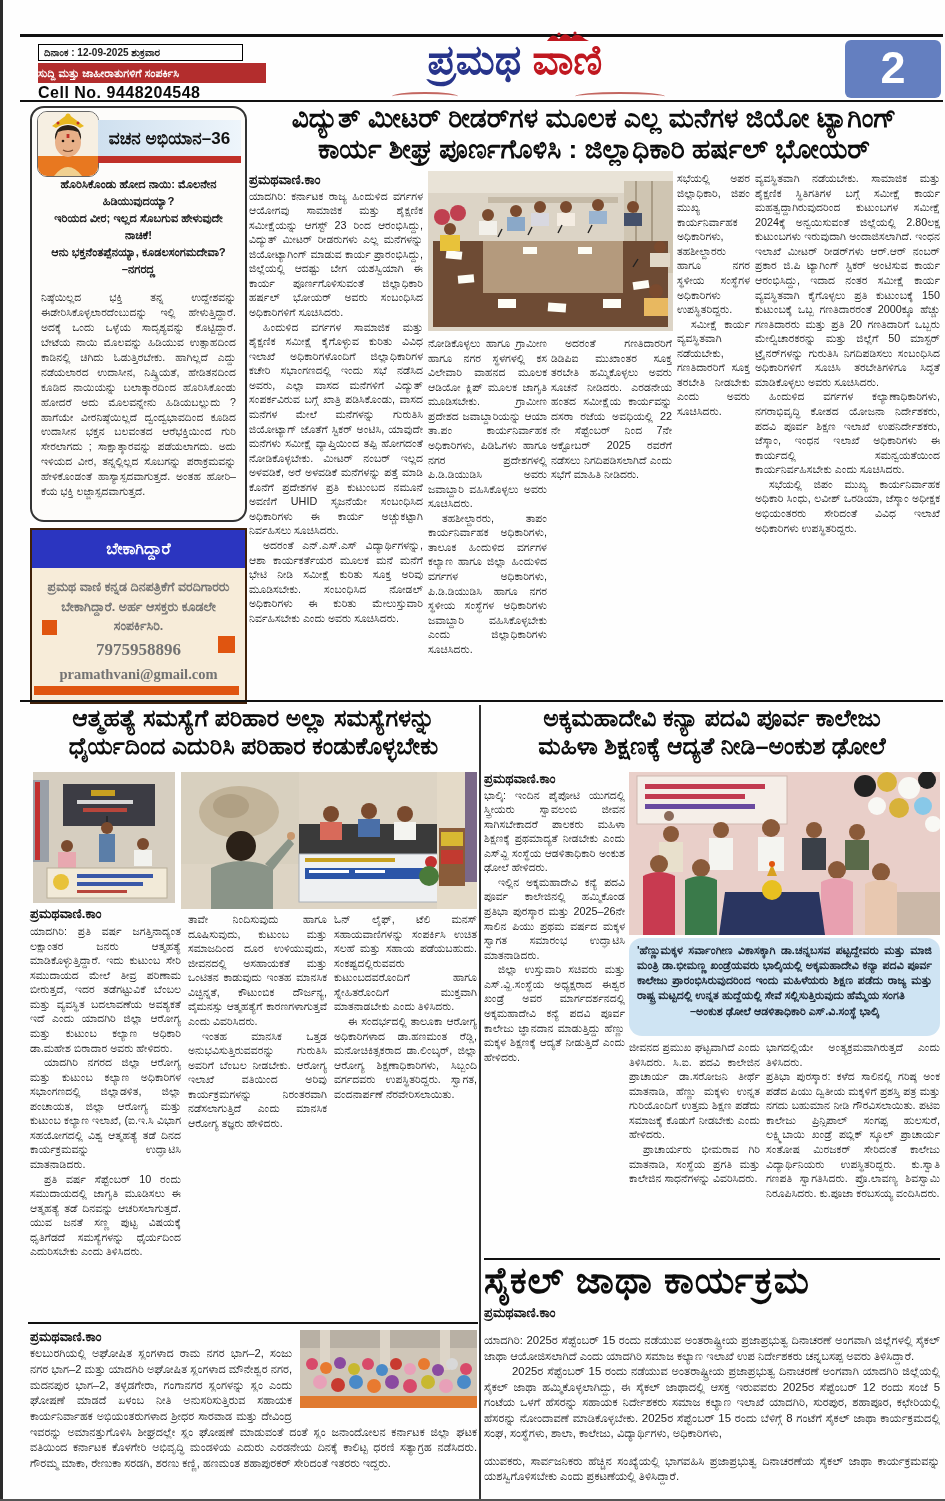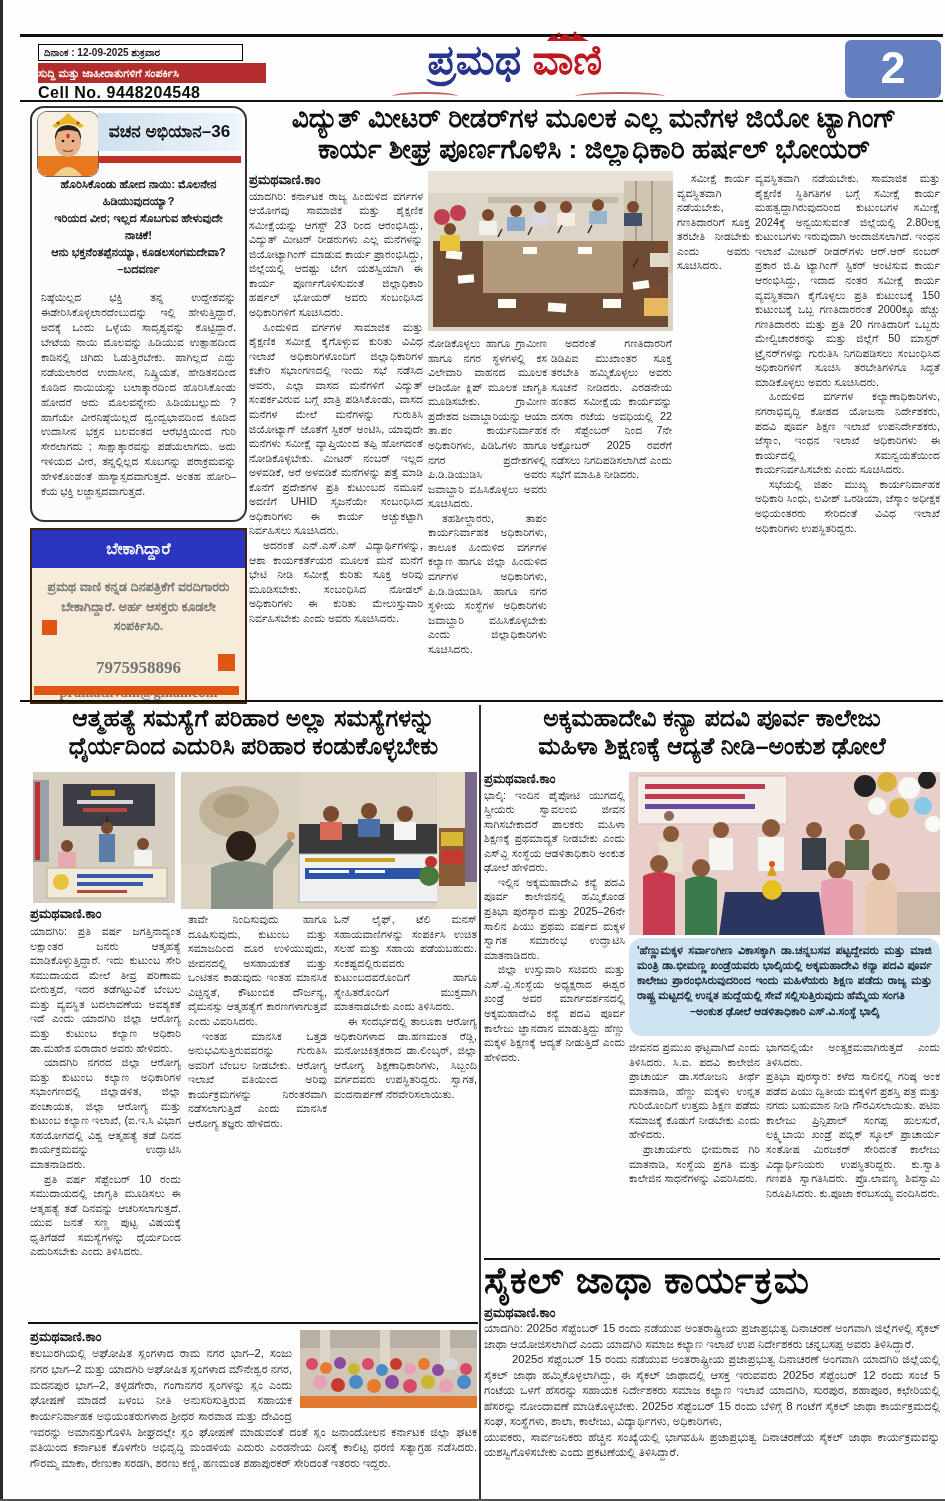--- a/index.html
+++ b/index.html
@@ -22,36 +22,36 @@
   .flourish{height:7px;border-top:2px solid #b0342c;border-radius:60%;opacity:.75;}
   #flourish-l{left:392px;top:92px;width:66px;}
   #flourish-r{left:575px;top:92px;width:90px;}
   #ornament{left:545px;top:28px;width:46px;height:12px;}
   #pagebox{left:845px;top:40px;width:96px;height:58px;background:#647fc0;border-radius:6px;color:#fff;
            font-size:45px;font-weight:800;text-align:center;line-height:56px;}
   #rule-header{left:20px;top:100px;width:923px;height:2px;}
   
   #vachana{left:30px;top:106px;width:213px;height:412px;border:2px solid #333;border-radius:14px;overflow:hidden;background:#fdfcfa;}
   #vachana .hdr{position:relative;height:60px;}
-  #vachana .band{position:absolute;left:66px;top:5px;right:4px;height:38px;
+  #vachana .band{position:absolute;left:66px;top:12px;right:4px;height:38px;
                  background:linear-gradient(90deg,#cfe0ef,#eef5fb);display:flex;align-items:center;justify-content:center;
                  font-size:17px;font-weight:800;color:#111;}
   #vachana .stripe{position:absolute;left:66px;top:48px;right:4px;height:7px;background:#c03028;}
   #vachana .portrait{position:absolute;left:5px;top:3px;width:60px;height:64px;border:1px solid #666;border-radius:10px;overflow:hidden;background:#f8f4ea;}
   #vachana .verse{padding:8px 8px 2px;font-size:11.3px;font-weight:bold;text-align:center;line-height:1.5;color:#161616;}
   #vachana .body{padding:10px 9px 0;font-size:10.7px;text-align:justify;line-height:1.4;color:#1e1e1e;}
   #vachana .sig1{margin-top:25px;text-align:center;font-size:11.5px;font-weight:800;color:#1a3ab0;}
   #vachana .sig2{text-align:center;font-size:11.3px;font-weight:800;color:#c01820;}
   
   #adbox{left:30px;top:528px;width:213px;height:172px;border:2px solid #40210a;background:#f7ecd9;overflow:hidden;}
   #adbox .hdr{height:38px;background:#2b35c0;color:#fff;font-size:16px;font-weight:800;text-align:center;line-height:38px;}
   #adbox .body{position:relative;padding:10px 8px 0;font-size:12.6px;font-weight:bold;color:#737373;text-align:center;line-height:1.55;}
   #adbox .sq1{position:absolute;left:10px;top:52px;width:15px;height:15px;background:#e05510;}
   #adbox .sq2{position:absolute;right:10px;bottom:32px;width:17px;height:17px;background:#e05510;}
-  #adbox .phone{font-size:17px;font-weight:800;font-family:"Liberation Serif","DejaVu Serif",serif;margin-top:18px;text-align:center;}
+  #adbox .phone{font-size:17px;font-weight:800;font-family:"Liberation Serif","DejaVu Serif",serif;margin-top:0;text-align:center;}
   #adbox .email{font-size:14.5px;font-weight:800;font-family:"Liberation Serif","DejaVu Serif",serif;text-align:center;}
   #adbar{left:34px;top:686px;width:205px;height:9px;background:#e05510;}
   
   .hl{font-weight:800;color:#0d0d0d;text-align:center;line-height:1.18;}
   #main-hl{left:248px;top:103px;width:692px;font-size:26.5px;}
   .col{font-size:10.8px;line-height:1.35;text-align:justify;overflow:hidden;color:#1c1c1c;}
   .col p{margin:0;text-indent:14px;}
   .col p.np{text-indent:0;}
   .byline{font-weight:800;font-size:13px;color:#111;}
   #main-c1{left:249px;top:171px;width:174px;height:526px;}
@@ -83,21 +83,21 @@
                font-size:11px;font-weight:600;line-height:1.35;text-align:justify;color:#16202c;overflow:hidden;border-radius:13px;}
   #col-caption .attr{text-align:center;font-weight:800;margin-top:2px;}
   #col-cA{left:629px;top:1040px;width:131px;height:214px;}
   #col-cB{left:766px;top:1040px;width:174px;height:214px;}
   #rule-right2{left:484px;top:1258px;width:456px;height:2px;}
   
   #cycle-hl{left:484px;top:1262px;width:456px;font-size:37px;font-weight:800;color:#0d0d0d;line-height:1.05;letter-spacing:1px;text-align:left;}
   #cycle-byline{left:484px;top:1305px;}
   #cycle-body{left:484px;top:1321px;width:456px;height:177px;font-size:11.4px;line-height:1.36;text-align:justify;overflow:hidden;}
   #cycle-body p{margin:0;text-indent:28px;}
-  #cycle-body p.np{text-indent:0;}
+  #cycle-body p.np{text-indent:0;margin-top:12px;}
   #rule-bottom{left:0px;top:1499px;width:945px;height:2px;background:#555;}
 </style>
 </head>
 <body>
 
 <div id="page">
 
   <div class="abs" id="edge-left"></div>
   <div class="abs rule" id="rule-top"></div>
 
@@ -140,21 +140,21 @@
         </svg>
       </div>
       <div class="band">ವಚನ ಅಭಿಯಾನ–36</div>
       <div class="stripe"></div>
     </div>
     <div class="verse">
       <div>ಹೊರಿಸಿಕೊಂಡು ಹೋದ ನಾಯಿ: ಮೊಲನೇನ</div>
       <div>ಹಿಡಿಯುವುದಯ್ಯಾ?</div>
       <div>ಇರಿಯದ ವೀರ; ಇಲ್ಲದ ಸೊಬಗುವ ಹೇಳುವುದೇ ನಾಚಿಕೆ!</div>
       <div>ಆನು ಭಕ್ತನೆಂತಪ್ಪೆನಯ್ಯಾ, ಕೂಡಲಸಂಗಮದೇವಾ?</div>
-      <div>–ಬದವರ್ಣ</div>
+      <div>–ನಗರದ್ಣ</div>
     </div>
     <div class="body">ನಿಷ್ಠೆಯಿಲ್ಲದ ಭಕ್ತಿ ತನ್ನ ಉದ್ದೇಶವನ್ನು ಈಡೇರಿಸಿಕೊಳ್ಳಲಾರದೆಂಬುದನ್ನು ಇಲ್ಲಿ ಹೇಳುತ್ತಿದ್ದಾರೆ. ಅದಕ್ಕೆ ಒಂದು ಒಳ್ಳೆಯ ಸಾದೃಶ್ಯವನ್ನು ಕೊಟ್ಟಿದ್ದಾರೆ. ಬೇಟೆಯ ನಾಯಿ ಮೊಲವನ್ನು ಹಿಡಿಯುವ ಉತ್ಸಾಹದಿಂದ ಕಾಡಿನಲ್ಲಿ ಚಿಗಿದು ಓಡುತ್ತಿರಬೇಕು. ಹಾಗಿಲ್ಲದೆ ಎದ್ದು ನಡೆಯಲಾರದ ಉದಾಸೀನ, ನಿಷ್ಕ್ರಿಯತೆ, ಹೇಡಿತನದಿಂದ ಕೂಡಿದ ನಾಯಿಯನ್ನು ಬಲಾತ್ಕಾರದಿಂದ ಹೊರಿಸಿಕೊಂಡು ಹೋದರೆ ಅದು ಮೊಲವನ್ನೇನು ಹಿಡಿಯಬಲ್ಲುದು ? ಹಾಗೆಯೇ ವೀರನಿಷ್ಠೆಯಿಲ್ಲದೆ ದ್ವಂದ್ವಭಾವದಿಂದ ಕೂಡಿದ ಉದಾಸೀನ ಭಕ್ತನ ಬಲವಂತದ ಆರೆಭಕ್ತಿಯಿಂದ ಗುರಿ ಸೇರಲಾಗದು ; ಸಾಕ್ಷಾತ್ಕಾರವನ್ನು ಪಡೆಯಲಾಗದು. ಅದು ಇಳಿಯದ ವೀರ, ತನ್ನಲ್ಲಿಲ್ಲದ ಸೊಬಗನ್ನು ಪರಾಕ್ರಮವನ್ನು ಹೇಳಿಕೊಂಡಂತೆ ಹಾಸ್ಯಾಸ್ಪದವಾಗುತ್ತದೆ. ಅಂತಹ ಹೋರಿ–ಕೆಯ ಭಕ್ತಿ ಲಜ್ಜಾಸ್ಪದವಾಗುತ್ತದೆ.</div>
     <div class="sig1">– ಹೆಚ್ ತಿಪ್ಪೇರುದ್ರಸ್ವಾಮಿ</div>
     <div class="sig2">(ಸಂಗ್ರಹ: ಭೀಮನಗೌಡ ಪರಗೊಂಡ)</div>
   </div>
 
   <div class="abs" id="adbox">
     <div class="hdr">ಬೇಕಾಗಿದ್ದಾರೆ</div>
     <div class="body">
       <span class="sq1"></span>
@@ -230,20 +230,21 @@
     <p>ಅದರಂತೆ ಎನ್.ಎಸ್.ಎಸ್ ವಿದ್ಯಾರ್ಥಿಗಳನ್ನು, ಆಶಾ ಕಾರ್ಯಕರ್ತೆಯರ ಮೂಲಕ ಮನೆ ಮನೆಗೆ ಭೇಟಿ ನೀಡಿ ಸಮೀಕ್ಷೆ ಕುರಿತು ಸೂಕ್ತ ಅರಿವು ಮೂಡಿಸಬೇಕು. ಸಂಬಂಧಿಸಿದ ನೋಡಲ್ ಅಧಿಕಾರಿಗಳು ಈ ಕುರಿತು ಮೇಲುಸ್ತುವಾರಿ ನಿರ್ವಹಿಸಬೇಕು ಎಂದು ಅವರು ಸೂಚಿಸಿದರು.</p>
   </div>
   <div class="abs col" id="main-c2">
     <p class="np">ನೋಡಿಕೊಳ್ಳಲು ಹಾಗೂ ಗ್ರಾಮೀಣ ಹಾಗೂ ನಗರ ಸ್ಥಳಗಳಲ್ಲಿ ಕಸ ವಿಲೇವಾರಿ ವಾಹನದ ಮೂಲಕ ಆಡಿಯೋ ಕ್ಲಿಪ್ ಮೂಲಕ ಜಾಗೃತಿ ಮೂಡಿಸಬೇಕು. ಗ್ರಾಮೀಣ ಪ್ರದೇಶದ ಜವಾಬ್ದಾರಿಯನ್ನು ಆಯಾ ತಾ.ಪಂ ಕಾರ್ಯನಿರ್ವಾಹಕ ಅಧಿಕಾರಿಗಳು, ಪಿಡಿಓಗಳು ಹಾಗೂ ನಗರ ಪ್ರದೇಶಗಳಲ್ಲಿ ಪಿ.ಡಿ.ಡಿಯುಡಿಸಿ ಅವರು ಜವಾಬ್ದಾರಿ ವಹಿಸಿಕೊಳ್ಳಲು ಅವರು ಸೂಚಿಸಿದರು.</p>
     <p>ತಹಶೀಲ್ದಾರರು, ತಾಪಂ ಕಾರ್ಯನಿರ್ವಾಹಕ ಅಧಿಕಾರಿಗಳು, ತಾಲೂಕ ಹಿಂದುಳಿದ ವರ್ಗಗಳ ಕಲ್ಯಾಣ ಹಾಗೂ ಜಿಲ್ಲಾ ಹಿಂದುಳಿದ ವರ್ಗಗಳ ಅಧಿಕಾರಿಗಳು, ಪಿ.ಡಿ.ಡಿಯುಡಿಸಿ ಹಾಗೂ ನಗರ ಸ್ಥಳೀಯ ಸಂಸ್ಥೆಗಳ ಅಧಿಕಾರಿಗಳು ಜವಾಬ್ದಾರಿ ವಹಿಸಿಕೊಳ್ಳಬೇಕು ಎಂದು ಜಿಲ್ಲಾಧಿಕಾರಿಗಳು ಸೂಚಿಸಿದರು.</p>
   </div>
   <div class="abs col" id="main-c3">
     <p>ಅದರಂತೆ ಗಣತಿದಾರರಿಗೆ ಡಿಡಿಪಿಐ ಮುಖಾಂತರ ಸೂಕ್ತ ತರಬೇತಿ ಹಮ್ಮಿಕೊಳ್ಳಲು ಅವರು ಸೂಚನೆ ನೀಡಿದರು. ಎರಡನೇಯ ಹಂತದ ಸಮೀಕ್ಷೆಯ ಕಾರ್ಯವನ್ನು ದಸರಾ ರಜೆಯ ಅವಧಿಯಲ್ಲಿ 22 ನೇ ಸೆಪ್ಟೆಂಬರ್ ನಿಂದ 7ನೇ ಅಕ್ಟೋಬರ್ 2025 ರವರೆಗೆ ನಡೆಸಲು ನಿಗದಿಪಡಿಸಲಾಗಿದೆ ಎಂದು ಸಭೆಗೆ ಮಾಹಿತಿ ನೀಡಿದರು.</p>
   </div>
   <div class="abs col" id="main-c4">
+    <p class="np">ಸಭೆಯಲ್ಲಿ ಅಪರ ಜಿಲ್ಲಾಧಿಕಾರಿ, ಜಿಪಂ ಮುಖ್ಯ ಕಾರ್ಯನಿರ್ವಾಹಕ ಅಧಿಕಾರಿಗಳು, ತಹಶೀಲ್ದಾರರು ಹಾಗೂ ನಗರ ಸ್ಥಳೀಯ ಸಂಸ್ಥೆಗಳ ಅಧಿಕಾರಿಗಳು ಉಪಸ್ಥಿತರಿದ್ದರು.</p>
     <p>ಸಮೀಕ್ಷೆ ಕಾರ್ಯ ವ್ಯವಸ್ಥಿತವಾಗಿ ನಡೆಯಬೇಕು, ಗಣತಿದಾರರಿಗೆ ಸೂಕ್ತ ತರಬೇತಿ ನೀಡಬೇಕು ಎಂದು ಅವರು ಸೂಚಿಸಿದರು.</p>
   </div>
   <div class="abs col" id="main-c5">
     <p class="np">ವ್ಯವಸ್ಥಿತವಾಗಿ ನಡೆಯಬೇಕು. ಸಾಮಾಜಿಕ ಮತ್ತು ಶೈಕ್ಷಣಿಕ ಸ್ಥಿತಿಗತಿಗಳ ಬಗ್ಗೆ ಸಮೀಕ್ಷೆ ಕಾರ್ಯ ಮಹತ್ವದ್ದಾಗಿರುವುದರಿಂದ ಕುಟುಂಬಗಳ ಸಮೀಕ್ಷೆ 2024ಕ್ಕೆ ಅನ್ವಯಿಸುವಂತೆ ಜಿಲ್ಲೆಯಲ್ಲಿ 2.80ಲಕ್ಷ ಕುಟುಂಬಗಳು ಇರುವುದಾಗಿ ಅಂದಾಜಿಸಲಾಗಿದೆ. ಇಂಧನ ಇಲಾಖೆ ಮೀಟರ್ ರೀಡರ್‌ಗಳು ಆರ್.ಆರ್ ನಂಬರ್ ಪ್ರಕಾರ ಜಿ.ಪಿ ಟ್ಯಾಗಿಂಗ್ ಸ್ಟಿಕರ್ ಅಂಟಿಸುವ ಕಾರ್ಯ ಆರಂಭಿಸಿದ್ದು, ಇದಾದ ನಂತರ ಸಮೀಕ್ಷೆ ಕಾರ್ಯ ವ್ಯವಸ್ಥಿತವಾಗಿ ಕೈಗೊಳ್ಳಲು ಪ್ರತಿ ಕುಟುಂಬಕ್ಕೆ 150 ಕುಟುಂಬಕ್ಕೆ ಒಬ್ಬ ಗಣತಿದಾರರಂತೆ 2000ಕ್ಕೂ ಹೆಚ್ಚು ಗಣತಿದಾರರು ಮತ್ತು ಪ್ರತಿ 20 ಗಣತಿದಾರಿಗೆ ಒಬ್ಬರು ಮೇಲ್ವಿಚಾರಕರನ್ನು ಮತ್ತು ಜಿಲ್ಲೆಗೆ 50 ಮಾಸ್ಟರ್ ಟ್ರೈನರ್‌ಗಳನ್ನು ಗುರುತಿಸಿ ನಿಗದಿಪಡಿಸಲು ಸಂಬಂಧಿಸಿದ ಅಧಿಕಾರಿಗಳಿಗೆ ಸೂಚಿಸಿ ತರಬೇತಿಗಳಿಗೂ ಸಿದ್ಧತೆ ಮಾಡಿಕೊಳ್ಳಲು ಅವರು ಸೂಚಿಸಿದರು.</p>
     <p>ಹಿಂದುಳಿದ ವರ್ಗಗಳ ಕಲ್ಯಾಣಾಧಿಕಾರಿಗಳು, ನಗರಾಭಿವೃದ್ಧಿ ಕೋಶದ ಯೋಜನಾ ನಿರ್ದೇಶಕರು, ಪದವಿ ಪೂರ್ವ ಶಿಕ್ಷಣ ಇಲಾಖೆ ಉಪನಿರ್ದೇಶಕರು, ಜೆಸ್ಕಾಂ, ಇಂಧನ ಇಲಾಖೆ ಅಧಿಕಾರಿಗಳು ಈ ಕಾರ್ಯದಲ್ಲಿ ಸಮನ್ವಯತೆಯಿಂದ ಕಾರ್ಯನಿರ್ವಹಿಸಬೇಕು ಎಂದು ಸೂಚಿಸಿದರು.</p>
     <p>ಸಭೆಯಲ್ಲಿ ಜಿಪಂ ಮುಖ್ಯ ಕಾರ್ಯನಿರ್ವಾಹಕ ಅಧಿಕಾರಿ ಸಿಂಧು, ಲವೀಶ್ ಒರಡಿಯಾ, ಜೆಸ್ಕಾಂ ಅಧೀಕ್ಷಕ ಅಭಿಯಂತರರು ಸೇರಿದಂತೆ ವಿವಿಧ ಇಲಾಖೆ ಅಧಿಕಾರಿಗಳು ಉಪಸ್ಥಿತರಿದ್ದರು.</p>
   </div>
 
   <div class="abs rule" id="rule-mid"></div>
   <div class="abs vrule" id="vrule-mid"></div>

